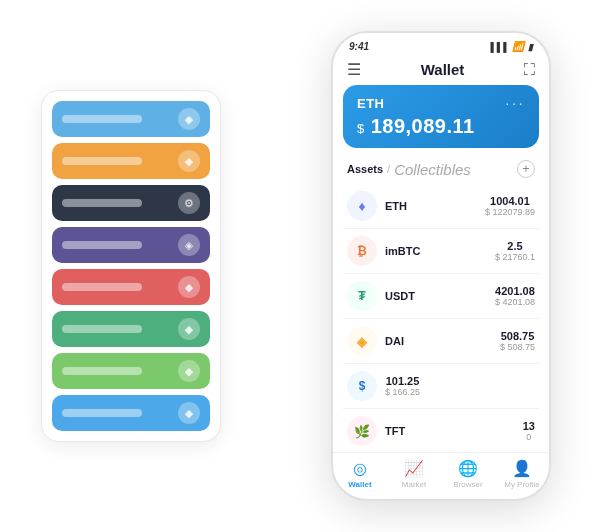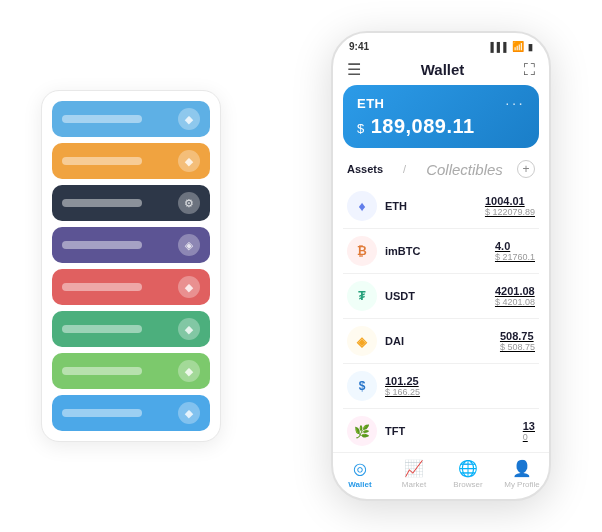--- a/index.html
+++ b/index.html
@@ -101,20 +101,21 @@
 
     
     .status-bar {
       display: flex;
       justify-content: space-between;
       align-items: center;
       padding: 8px 16px 4px;
       font-size: 10px;
       font-weight: 600;
       color: #333;
+      font-style: italic;
     }
 
     .status-icons {
       display: flex;
       gap: 3px;
       align-items: center;
       font-size: 9px;
     }
 
     
@@ -195,21 +196,21 @@
     
     .assets-tabs {
       display: flex;
       justify-content: space-between;
       align-items: center;
       padding: 4px 14px 6px;
     }
 
     .assets-tab-group {
       display: flex;
-      gap: 20px;
+      gap: 4px;
       align-items: center;
     }
 
     .tab-active {
       font-size: 11px;
       font-weight: 700;
       color: #1a1a2e;
     }
 
     .tab-divider {
@@ -267,22 +268,21 @@
     }
 
     .asset-name {
       font-size: 11px;
       font-weight: 600;
       color: #1a1a2e;
       flex: 1;
     }
 
     .asset-values {
-      text-align: left;
-      text-decoration: underline;
+      text-align: center;
     }
 
     .asset-amount {
       font-size: 11px;
       font-weight: 600;
       color: #1a1a2e;
       display: block;
     }
 
     .asset-usd {
@@ -419,21 +419,21 @@
         <div class="asset-values">
           <span class="asset-amount">1004.01</span>
           <span class="asset-usd">$ 122079.89</span>
         </div>
       </div>
 
       <div class="asset-item">
         <div class="asset-icon icon-imbtc" style="color:#e07b39; font-weight:700; font-size:12px;">₿</div>
         <span class="asset-name">imBTC</span>
         <div class="asset-values">
-          <span class="asset-amount">4.0</span>
+          <span class="asset-amount">2.5</span>
           <span class="asset-usd">$ 21760.1</span>
         </div>
       </div>
 
       <div class="asset-item">
         <div class="asset-icon icon-usdt" style="color:#26a17b; font-weight:700; font-size:12px;">₮</div>
         <span class="asset-name">USDT</span>
         <div class="asset-values">
           <span class="asset-amount">4201.08</span>
           <span class="asset-usd">$ 4201.08</span>

